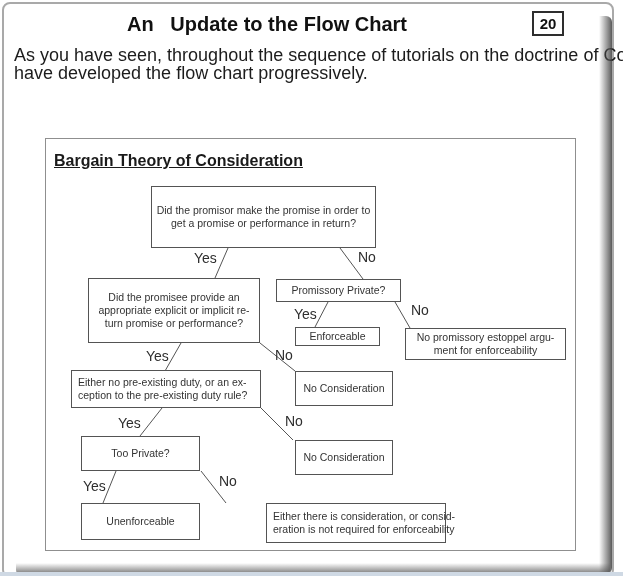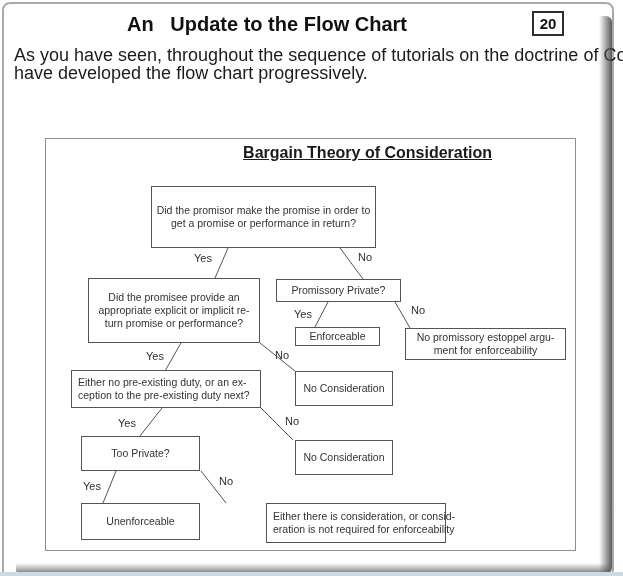--- a/index.html
+++ b/index.html
@@ -40,33 +40,33 @@
     position:absolute;left:10px;width:598px;margin:0;
     font-size:18px;line-height:18px;color:#1c1c1c;white-space:pre;
   }
   .para1{top:42px;}
   .para2{top:89px;}
   .chart{
     position:absolute;left:41px;top:134px;width:529px;height:411px;
     border:1px solid #8f8f8f;box-sizing:content-box;background:#fff;
   }
   .chart-title{
-    position:absolute;left:0;top:5px;width:446px;text-align:right;margin:0;
+    position:absolute;left:0;top:5px;width:446px;text-align:left;margin:8px;
     font-size:16px;font-weight:bold;text-decoration:underline;color:#1a1a1a;
   }
   .edges-svg{position:absolute;left:0;top:0;}
   .edges-svg line{stroke:#555;stroke-width:1;}
   .node{
     position:absolute;border:1px solid #545454;background:#fff;box-sizing:border-box;
     display:flex;align-items:center;justify-content:center;text-align:center;
     white-space:pre;font-size:10.5px;line-height:13px;color:#333;
   }
   .node.left-align{justify-content:flex-start;text-align:left;padding-left:6px;}
   .edge-label{
-    position:absolute;font-size:11px;line-height:13px;color:#2e2e2e;white-space:pre;
+    position:absolute;font-size:14px;line-height:13px;color:#2e2e2e;white-space:pre;
   }
 </style>
 </head>
 <body>
 
 <div class="page">
 
   <h1 class="page-title">An   Update to the Flow Chart</h1>
 
   <div class="page-number-box">
@@ -101,21 +101,21 @@
 get a promise or performance in return?</div>
 
     <div class="node" style="left:230px;top:140px;width:125px;height:23px;">Promissory Private?</div>
 
     <div class="node" style="left:249px;top:188px;width:85px;height:19px;">Enforceable</div>
 
     <div class="node" style="left:359px;top:189px;width:161px;height:32px;">No promissory estoppel argu-
 ment for enforceability</div>
 
     <div class="node left-align" style="left:25px;top:231px;width:190px;height:38px;">Either no pre-existing duty, or an ex-
-ception to the pre-existing duty next?</div>
+ception to the pre-existing duty rule?</div>
 
     <div class="node" style="left:249px;top:232px;width:98px;height:35px;">No Consideration</div>
 
     <div class="node" style="left:249px;top:301px;width:98px;height:35px;">No Consideration</div>
 
     <div class="node" style="left:35px;top:297px;width:119px;height:35px;">Too Private?</div>
 
     <div class="node" style="left:35px;top:364px;width:119px;height:37px;">Unenforceable</div>
 
     <div class="node left-align" style="left:179px;top:364px;width:180px;height:40px;margin-left:41px;">Either there is consideration, or consid-

